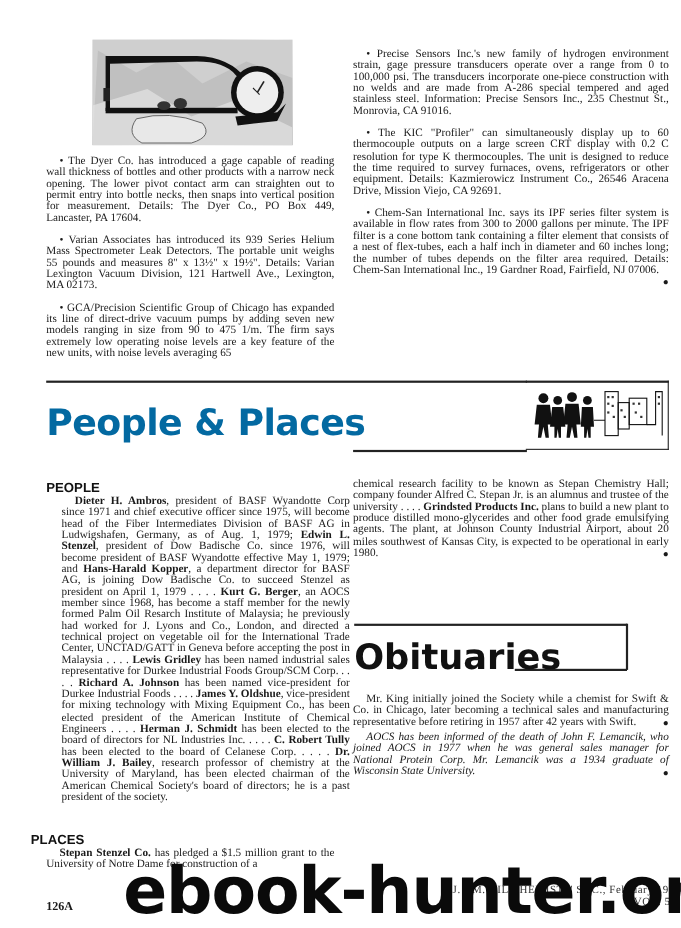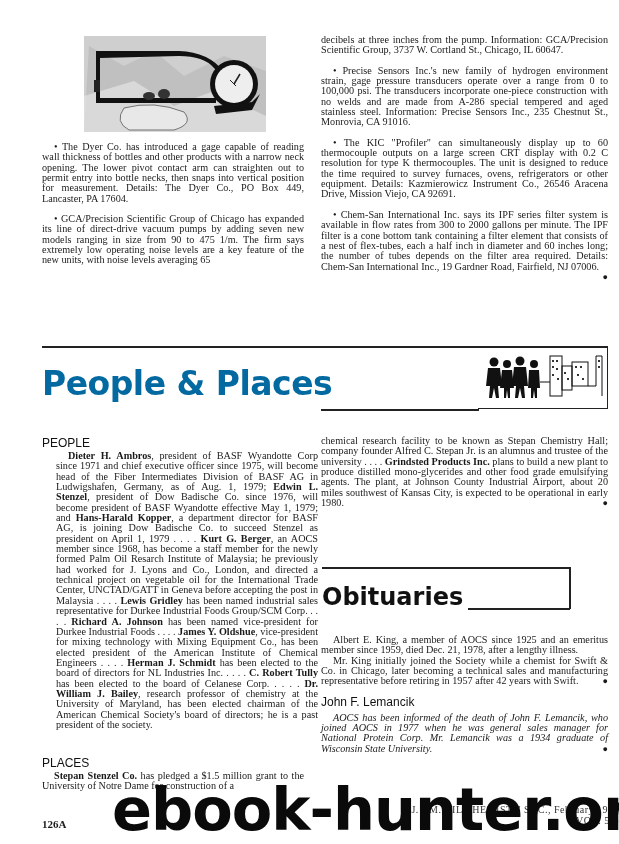--- a/index.html
+++ b/index.html
@@ -31,30 +31,30 @@
     line-height: 36px;
   }
   .pp-rule-bottom { left: 321px; top: 409px; width: 158px; height: 1.5px; background: #222; }
   .pp-box {
     left: 478px; top: 346px; width: 130px; height: 63px;
     border-top: 2px solid #222; border-right: 1.5px solid #222; border-bottom: 1.5px solid #222;
     box-sizing: border-box;
   }
 
   .section-head {
-    font-family: "Liberation Sans", sans-serif; font-weight: normal; font-size: 12px;
+    font-family: "Liberation Sans", sans-serif; font-weight: bold; font-size: 12px;
     color: #111;
   }
 
   .ob-rule-top { left: 322px; top: 567px; width: 248px; height: 1.5px; background: #222; }
   .ob-rule-right { left: 569px; top: 567px; width: 1.5px; height: 42px; background: #222; }
   .ob-rule-bottom { left: 468px; top: 608px; width: 102px; height: 1.5px; background: #222; }
   .ob-title {
     left: 322px; top: 584px; font-family: "DejaVu Sans", sans-serif;
-    font-size: 24px; font-weight: bold; color: #111; line-height: 26px;
+    font-size: 32px; font-weight: bold; color: #111; line-height: 26px;
   }
 
   .footer-left { left: 42px; top: 818px; font-size: 11px; font-weight: bold; }
   .footer-right { left: 395px; top: 804px; font-size: 10px; color: #333; letter-spacing: 0.5px; text-align: right; }
 
   .watermark {
     left: 112px; top: 778px; font-family: "DejaVu Sans", sans-serif; font-weight: bold;
     font-size: 59px; color: #0a0a0a; letter-spacing: -1px; line-height: 64px;
     white-space: nowrap;
   }
@@ -76,25 +76,25 @@
     <line x1="146" y1="44" x2="152" y2="50" stroke="#222" stroke-width="1"></line>
     <path d="M130 70 L168 66 L176 58 L168 74 L132 78 Z" fill="#111"></path>
     <path d="M40 72 Q70 64 100 76 Q110 88 90 94 L45 94 Q30 86 40 72 Z" fill="#e8e8e8" stroke="#555" stroke-width="0.8"></path>
     <ellipse cx="65" cy="60" rx="6" ry="4" fill="#333"></ellipse>
     <ellipse cx="80" cy="58" rx="6" ry="5" fill="#333"></ellipse>
   </svg>
 </div>
 
 <div class="abs" style="left:42px; top:142px; width:262px;">
   <p class="para">• The Dyer Co. has introduced a gage capable of reading wall thickness of bottles and other products with a narrow neck opening. The lower pivot contact arm can straighten out to permit entry into bottle necks, then snaps into vertical position for measurement. Details: The Dyer Co., PO Box 449, Lancaster, PA 17604.</p>
+  <p class="para" style="margin-top:10px;">• Varian Associates has introduced its 939 Series Helium Mass Spectrometer Leak Detectors. The portable unit weighs 55 pounds and measures 8" x 13½" x 19½". Details: Varian Lexington Vacuum Division, 121 Hartwell Ave., Lexington, MA 02173.</p>
   <p class="para" style="margin-top:10px;">• GCA/Precision Scientific Group of Chicago has expanded its line of direct-drive vacuum pumps by adding seven new models ranging in size from 90 to 475 1/m. The firm says extremely low operating noise levels are a key feature of the new units, with noise levels averaging 65</p>
 </div>
 
 <div class="abs" style="left:321px; top:35px; width:287px;">
-  <p class="para" style="text-indent:0;">decibels at three inches from the pump. Information: GCA/Precision Scientific Group, 3737 W. Cortland St., Chicago, IL 60647.</p>
   <p class="para" style="margin-top:10px;">• Precise Sensors Inc.'s new family of hydrogen environment strain, gage pressure transducers operate over a range from 0 to 100,000 psi. The transducers incorporate one-piece construction with no welds and are made from A-286 special tempered and aged stainless steel. Information: Precise Sensors Inc., 235 Chestnut St., Monrovia, CA 91016.</p>
   <p class="para" style="margin-top:10px;">• The KIC "Profiler" can simultaneously display up to 60 thermocouple outputs on a large screen CRT display with 0.2 C resolution for type K thermocouples. The unit is designed to reduce the time required to survey furnaces, ovens, refrigerators or other equipment. Details: Kazmierowicz Instrument Co., 26546 Aracena Drive, Mission Viejo, CA 92691.</p>
   <p class="para" style="margin-top:10px;"><span>• Chem-San International Inc. says its IPF series filter system is available in flow rates from 300 to 2000 gallons per minute. The IPF filter is a cone bottom tank containing a filter element that consists of a nest of flex-tubes, each a half inch in diameter and 60 inches long; the number of tubes depends on the filter area required. Details: Chem-San International Inc., 19 Gardner Road, Fairfield, NJ 07006.</span> <span class="end-dot">●</span></p>
 </div>
 
 <div class="abs pp-rule-top"></div>
 <div class="abs pp-title">People &amp; Places</div>
 <div class="abs pp-rule-bottom"></div>
 <div class="abs pp-box">
   <svg width="128" height="60" viewBox="0 0 128 60">
@@ -134,37 +134,35 @@
         <rect x="120" y="18" width="2" height="2"></rect>
     </g>
   </svg>
 </div>
 
 <div class="abs section-head" style="left:42px; top:436px;">PEOPLE</div>
 <div class="abs" style="left:56px; top:451px; width:262px;">
   <p class="para" id="people-para"><b>Dieter H. Ambros</b>, president of BASF Wyandotte Corp since 1971 and chief executive officer since 1975, will become head of the Fiber Intermediates Division of BASF AG in Ludwigshafen, Germany, as of Aug. 1, 1979; <b>Edwin L. Stenzel</b>, president of Dow Badische Co. since 1976, will become president of BASF Wyandotte effective May 1, 1979; and <b>Hans-Harald Kopper</b>, a department director for BASF AG, is joining Dow Badische Co. to succeed Stenzel as president on April 1, 1979 . . . . <b>Kurt G. Berger</b>, an AOCS member since 1968, has become a staff member for the newly formed Palm Oil Resarch Institute of Malaysia; he previously had worked for J. Lyons and Co., London, and directed a technical project on vegetable oil for the International Trade Center, UNCTAD/GATT in Geneva before accepting the post in Malaysia . . . . <b>Lewis Gridley</b> has been named industrial sales representative for Durkee Industrial Foods Group/SCM Corp. . . . . <b>Richard A. Johnson</b> has been named vice-president for Durkee Industrial Foods . . . . <b>James Y. Oldshue</b>, vice-president for mixing technology with Mixing Equipment Co., has been elected president of the American Institute of Chemical Engineers . . . . <b>Herman J. Schmidt</b> has been elected to the board of directors for NL Industries Inc. . . . . <b>C. Robert Tully</b> has been elected to the board of Celanese Corp. . . . . <b>Dr. William J. Bailey</b>, research professor of chemistry at the University of Maryland, has been elected chairman of the American Chemical Society's board of directors; he is a past president of the society.</p>
 </div>
 
-<div class="abs section-head" style="left:42px; top:756px;text-align:right;">PLACES</div>
+<div class="abs section-head" style="left:28px; top:756px;text-align:right;">PLACES</div>
 <div class="abs" style="left:42px; top:771px; width:262px;">
   <p class="para" id="places-left"><b>Stepan Stenzel Co.</b> has pledged a $1.5 million grant to the University of Notre Dame for construction of a</p>
 </div>
 <div class="abs" style="left:321px; top:436px; width:287px;">
   <p class="para" style="text-indent:0;"><span id="places-right">chemical research facility to be known as Stepan Chemistry Hall; company founder Alfred C. Stepan Jr. is an alumnus and trustee of the university . . . . <b>Grindsted Products Inc.</b> plans to build a new plant to produce distilled mono-glycerides and other food grade emulsifying agents. The plant, at Johnson County Industrial Airport, about 20 miles southwest of Kansas City, is expected to be operational in early 1980.</span> <span class="end-dot">●</span></p>
 </div>
 
 <div class="abs ob-rule-top"></div>
 <div class="abs ob-rule-right"></div>
 <div class="abs ob-rule-bottom"></div>
 <div class="abs ob-title">Obituaries</div>
 
 <div class="abs" style="left:321px; top:631px; width:287px;">
-  <p class="para" style="margin-top:4px;">Albert E. King, a member of AOCS since 1925 and an emeritus member since 1959, died Dec. 21, 1978, after a lengthy illness.</p>
   <p class="para"><span>Mr. King initially joined the Society while a chemist for Swift &amp; Co. in Chicago, later becoming a technical sales and manufacturing representative before retiring in 1957 after 42 years with Swift.</span> <span class="end-dot">●</span></p>
 
-  <div class="section-head" style="margin-top:8px;">John F. Lemancik</div>
   <p class="para" style="margin-top:4px;font-style:italic;"><span>AOCS has been informed of the death of John F. Lemancik, who joined AOCS in 1977 when he was general sales manager for National Protein Corp. Mr. Lemancik was a 1934 graduate of Wisconsin State University.</span> <span class="end-dot">●</span></p>
 </div>
 
 <div class="abs footer-left">126A</div>
 <div class="abs footer-right">J. AM. OIL CHEMISTS' SOC., February 1979 (VOL. 56)</div>
 
 <div class="abs watermark">ebook-hunter.org</div>
 
 </body></html>

